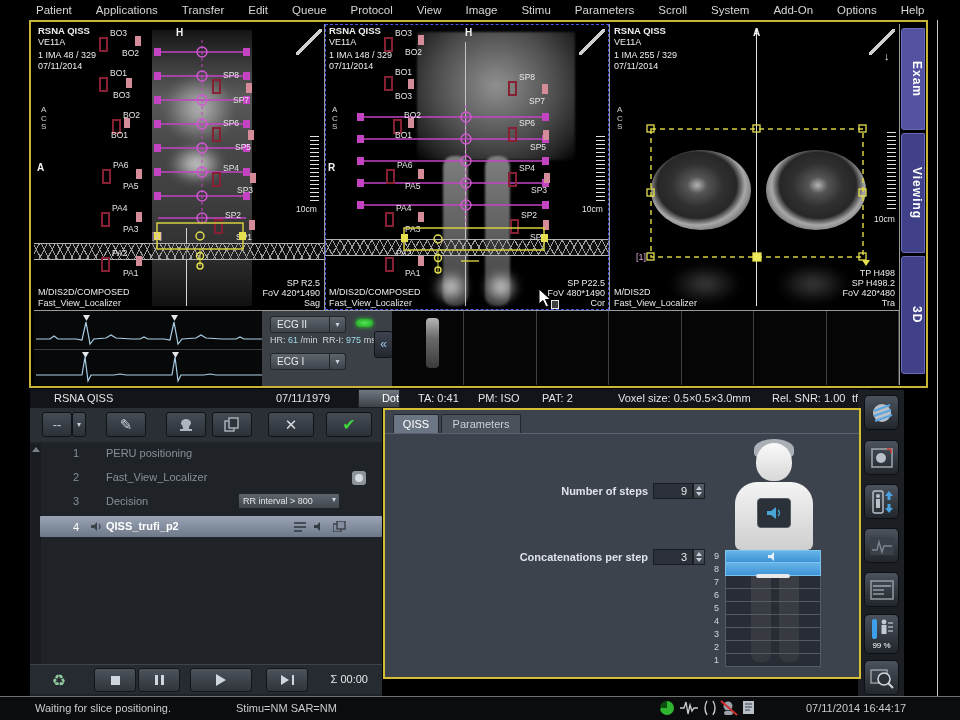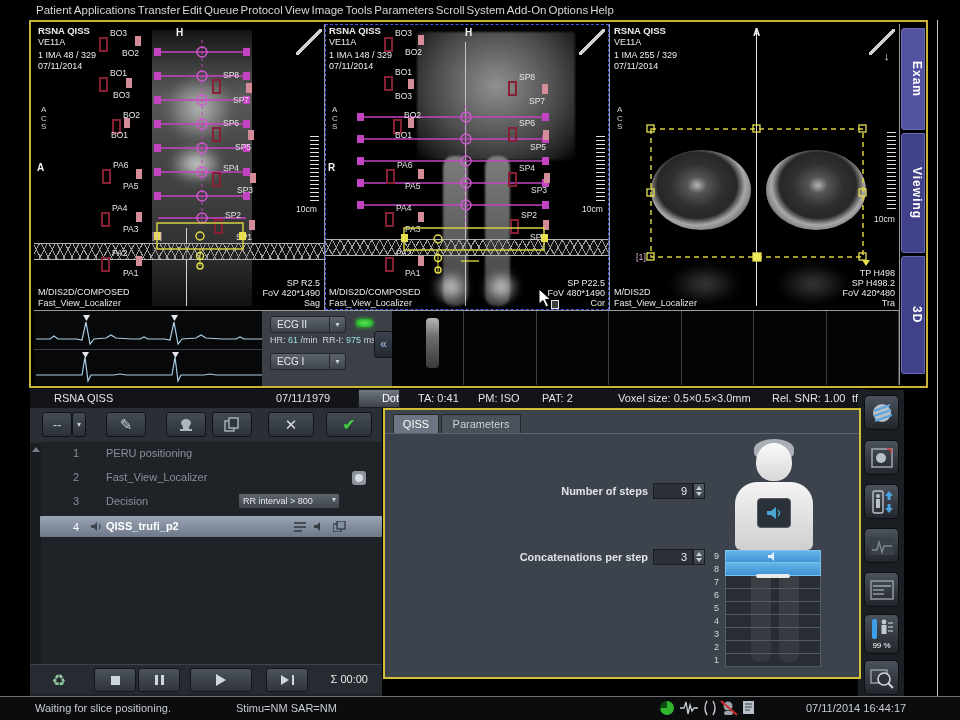--- a/index.html
+++ b/index.html
@@ -1,20 +1,20 @@
 <!DOCTYPE html>
 <html><head>
 <meta charset="utf-8">
 <style>
   *{margin:0;padding:0;box-sizing:border-box}
   html,body{background:#000}
   body{width:960px;height:720px;position:relative;overflow:hidden;font-family:"Liberation Sans",sans-serif;color:#ddd}
   .abs{position:absolute}
   
-  .menubar{position:absolute;left:36px;top:4px;height:16px;display:flex;gap:2px;font-size:11.5px;color:#d6d6d6}
+  .menubar{position:absolute;left:36px;top:4px;height:16px;display:flex;gap:24px;font-size:11.5px;color:#d6d6d6}
   .menubar>div{white-space:nowrap}
   
   .yframe{position:absolute;border:2px solid #c9b437;pointer-events:none;z-index:50}
   .vp{position:absolute;background:#000;overflow:hidden}
   .vp-meta{position:absolute;left:4px;top:2px;font-size:9px;line-height:10.5px;color:#ededed;z-index:6}
   .vp-meta .t{font-weight:bold;font-size:9.5px}
   .orient{position:absolute;font-size:10px;font-weight:bold;color:#f2f2f2;z-index:6}
   .acs{position:absolute;width:7px;font-size:8px;line-height:8.5px;color:#d8d8d8;overflow-wrap:anywhere;z-index:6}
   .coilcol span{position:absolute;font-size:8.5px;color:#e6e6e6;z-index:5}
   .coilcol span::before{content:"";position:absolute;left:-11px;top:9px;width:5px;height:11px;border:2px solid #86203220;border-color:#862032}
@@ -109,21 +109,21 @@
 
 <div class="menubar">
   <div>Patient</div>
   <div>Applications</div>
   <div>Transfer</div>
   <div>Edit</div>
   <div>Queue</div>
   <div>Protocol</div>
   <div>View</div>
   <div>Image</div>
-  <div>Tools</div>
+  <div>Stimu</div>
   <div>Parameters</div>
   <div>Scroll</div>
   <div>System</div>
   <div>Add-On</div>
   <div>Options</div>
   <div>Help</div>
 </div>
 
 <div class="abs" style="left:937px;top:20px;width:1px;height:676px;background:#c5c5c5"></div>
 

